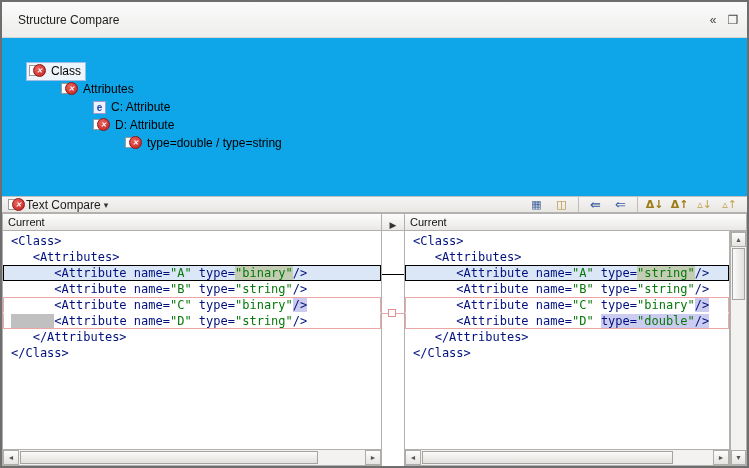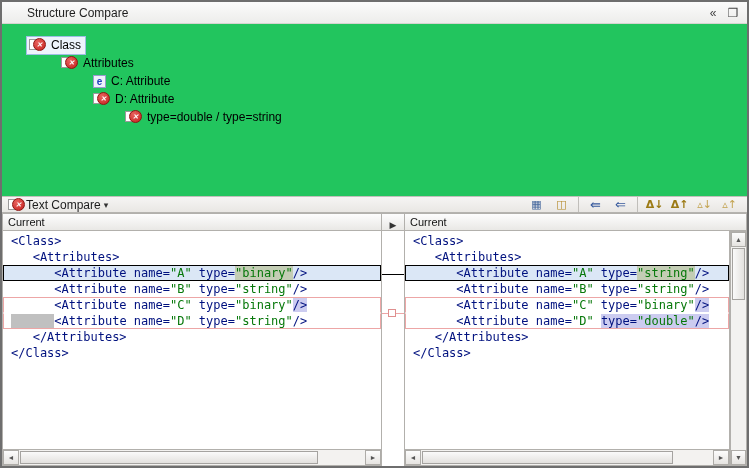--- a/index.html
+++ b/index.html
@@ -1,24 +1,24 @@
 <!DOCTYPE html>
 <html style="--tag: #00117f; --val: #07780a; --selbg: #dbe7f6; --wordhl: #c3cdb4; --lav: #ccccf0; --grayhl: #c0c0c0; --confb: #eda6a6;"><head>
 <meta charset="utf-8">
 <style>
   html,body{margin:0;padding:0;background:#d4d0c8;font-family:"Liberation Sans",sans-serif;}
   .window{width:749px;height:468px;box-sizing:border-box;border:2px solid #6e6e6e;background:#fff;display:flex;flex-direction:column;overflow:hidden;}
 
   
   .structure{height:194px;display:flex;flex-direction:column;box-sizing:border-box;}
-  .s-header{height:22px;box-sizing:border-box;display:flex;align-items:center;padding:0 4px 0 25px;
+  .s-header{height:36px;box-sizing:border-box;display:flex;align-items:center;padding:0 4px 0 16px;
             background:linear-gradient(#fbfbfb,#ededeb);border-bottom:1px solid #d6d4d0;}
   .s-title{font-size:12px;color:#1d1d1d;flex:1;}
   .hdr-btn{width:20px;height:18px;border:none;background:transparent;font-size:12px;color:#444;cursor:default;padding:0;line-height:18px;}
-  .tree{flex:1;background:#22c55e;padding-top:12px;overflow:hidden;}
+  .tree{flex:1;background:#0ea5e9;padding-top:24px;overflow:hidden;}
   .tree-row{height:18px;display:flex;align-items:center;}
   .tree-inner{display:inline-flex;align-items:center;gap:5px;padding:0 4px 0 2px;height:17px;border:1px solid transparent;}
   .tree-inner.selected{background:#eef4fc;border-color:#9ebde4;}
   .tlabel{font-size:12px;color:#000;white-space:pre;}
 
   
   .ticon{position:relative;width:17px;height:14px;display:inline-block;flex:0 0 auto;}
   .icon-conflict .doc{position:absolute;left:0;top:1px;width:8px;height:11px;background:#fff;border:1px solid #9a9a9a;box-sizing:border-box;}
   .icon-conflict .badge{position:absolute;right:0;top:0;width:13px;height:13px;background:radial-gradient(circle at 35% 30%,#e8625e,#c5211d);border-radius:50%;border:1px solid #8e1512;box-sizing:border-box;}
   .icon-conflict .badge::after{content:"\2715";position:absolute;left:0;top:0;right:0;bottom:0;color:#fff;font-size:7px;font-weight:bold;line-height:11px;text-align:center;}

